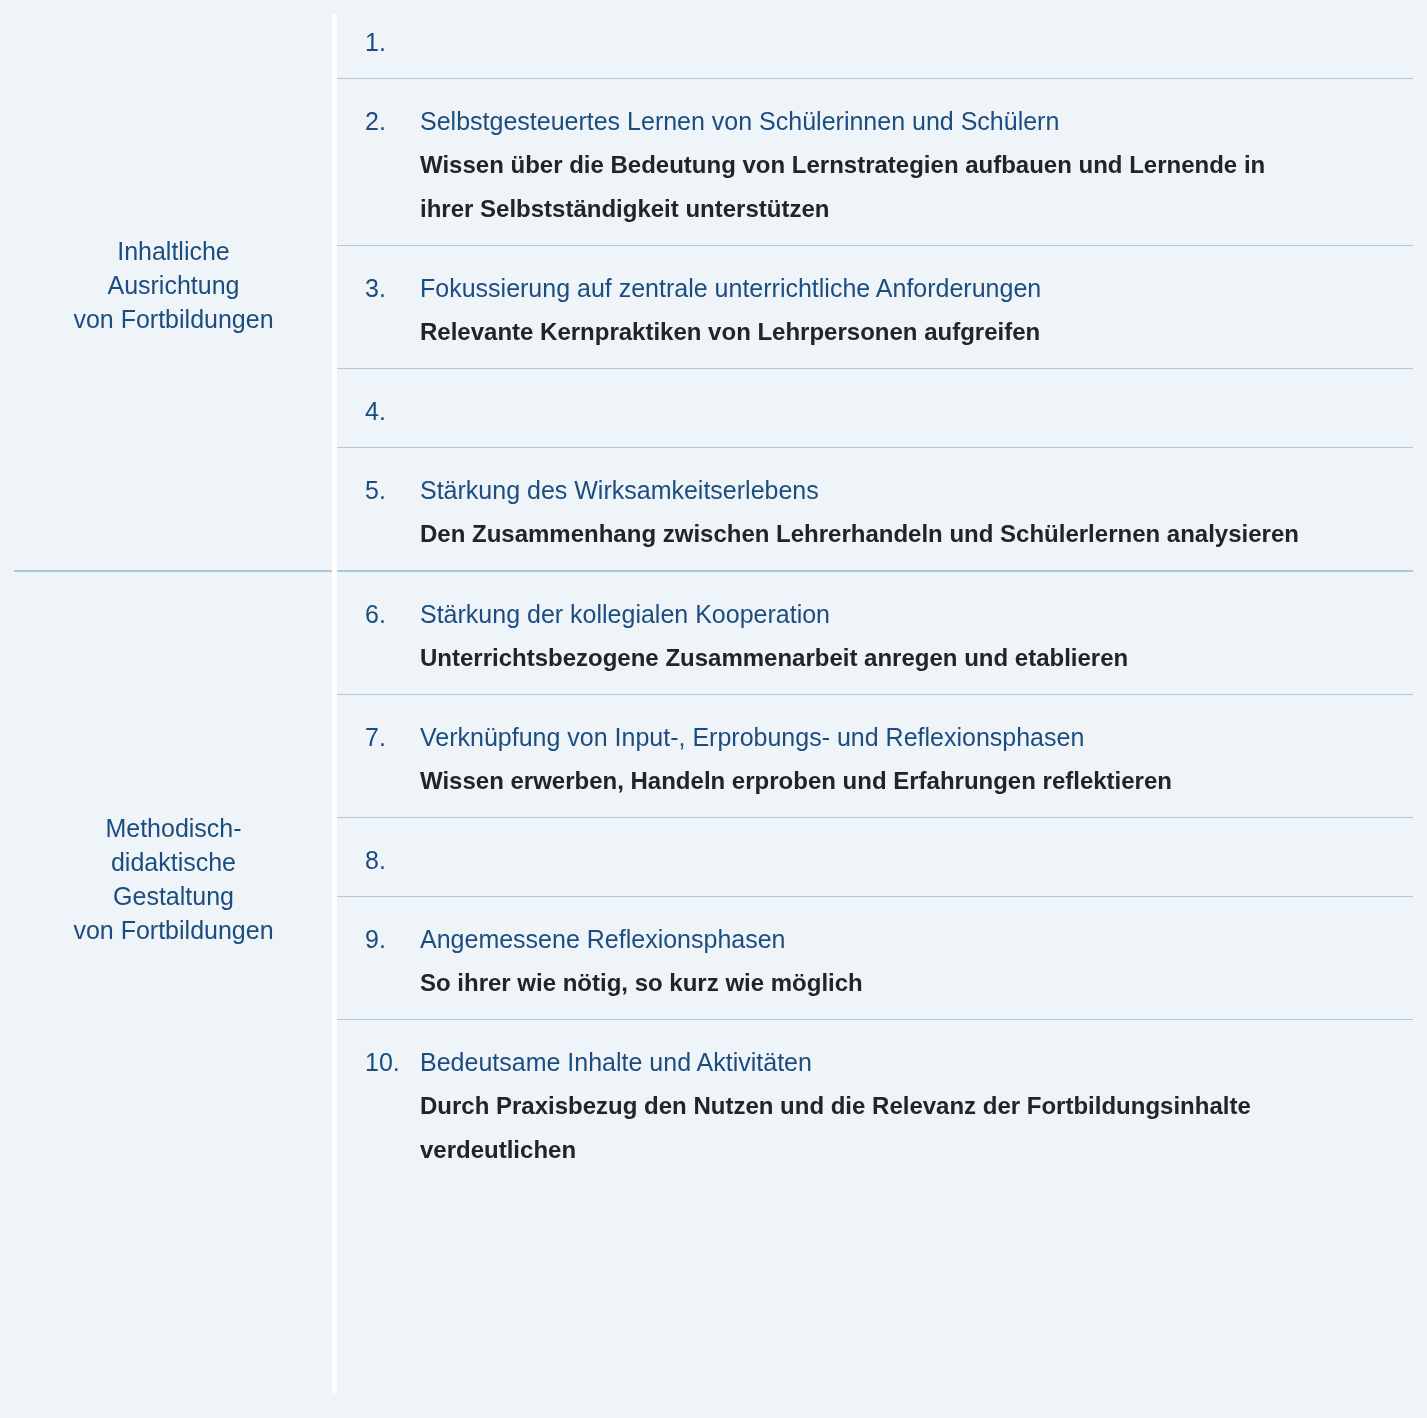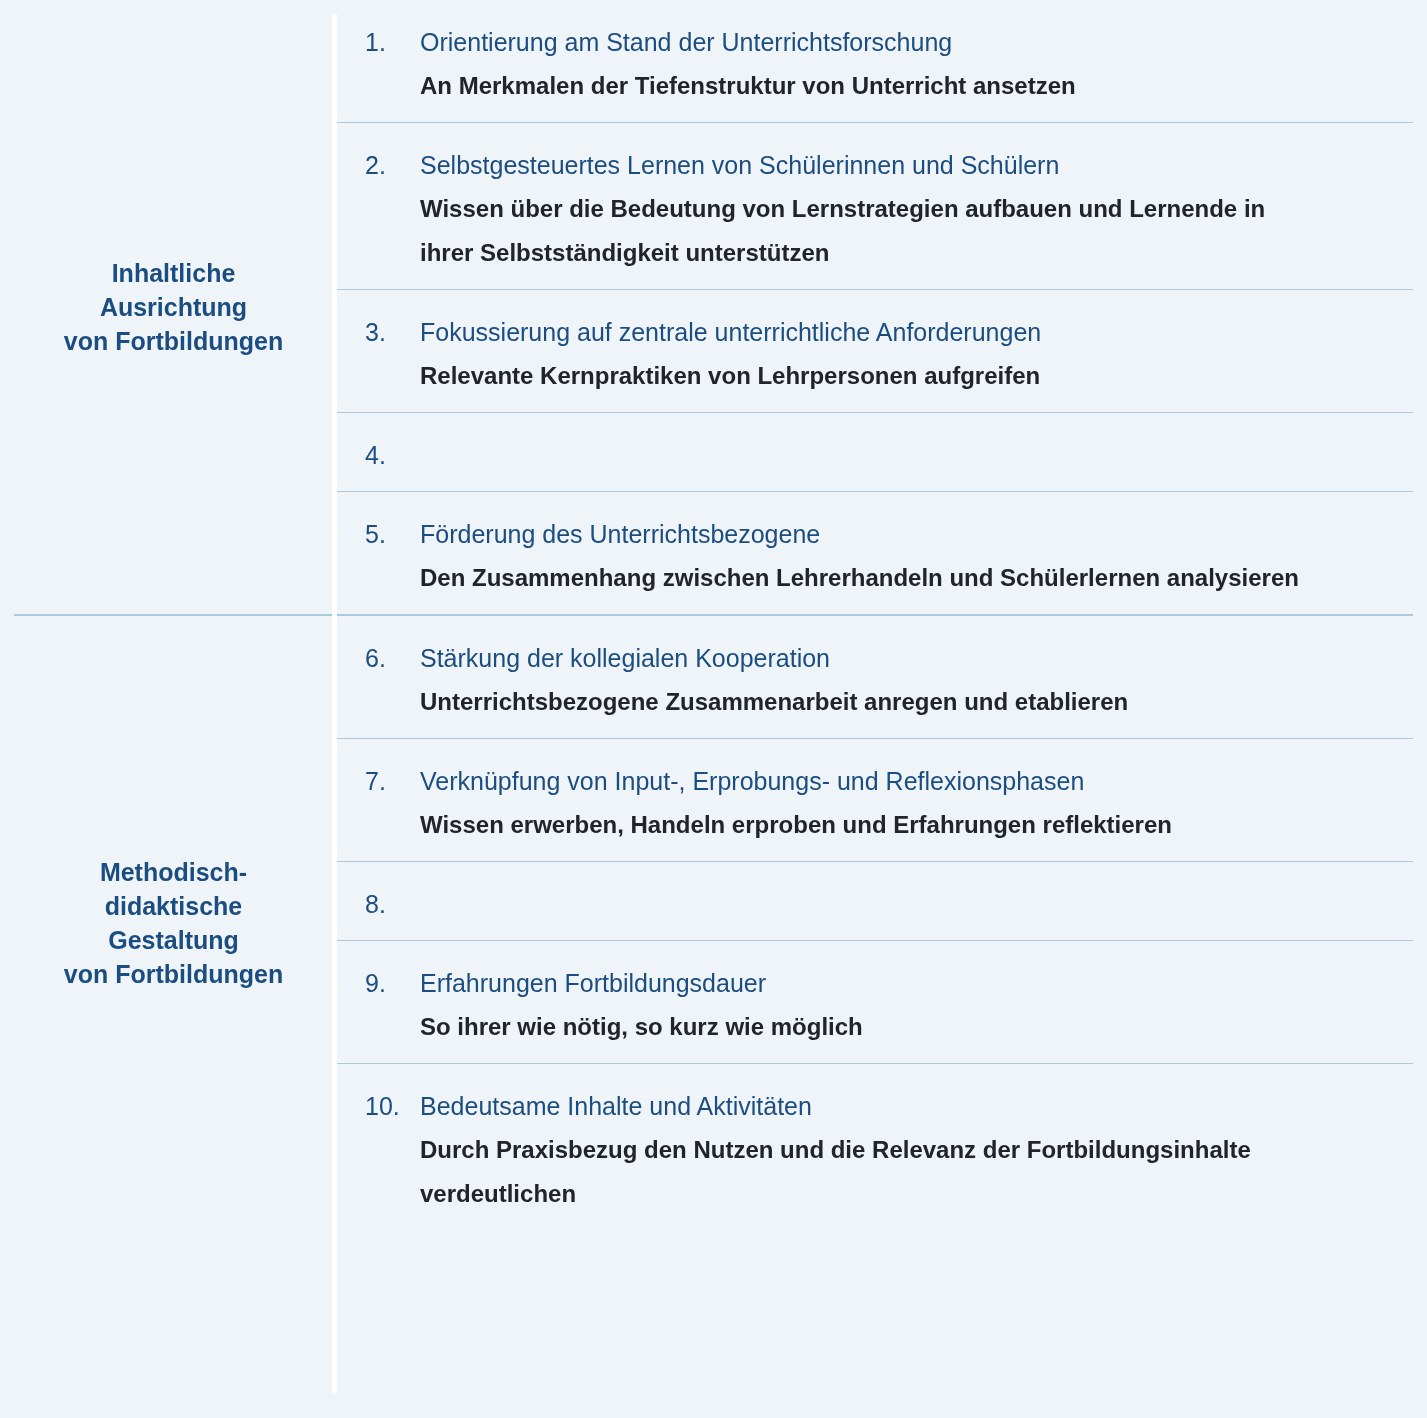--- a/index.html
+++ b/index.html
@@ -32,21 +32,21 @@
   .section + .section {
     border-top: 2px solid var(--divider, #a9cadf);
   }
   .section-label {
     flex: 0 0 319px;
     display: flex;
     align-items: center;
     justify-content: center;
     text-align: center;
     color: var(--accent, #1b4d80);
-    font-weight: bold;
+    font-weight: normal;
     font-size: 25px;
     line-height: 34px;
     white-space: pre-line;
   }
   .section-items {
     flex: 1 1 auto;
     min-width: 0;
   }
   .item {
     display: grid;
@@ -82,24 +82,20 @@
 <div class="page" style="--bg: #eff4f8; --accent: #1b4d80; --dark: #212429; --divider: #a9cadf; --vline: #ffffff;">
   <div class="vline"></div>
   <div id="sections">
   <section class="section">
     <div class="section-label">Inhaltliche
 Ausrichtung
 von Fortbildungen</div>
     <div class="section-items">
   <div class="item">
     <div class="item-number">1.</div>
-    <div class="item-text">
-      <div class="item-title">Orientierung am Stand der Unterrichtsforschung</div>
-      <div class="item-subtitle">An Merkmalen der Tiefenstruktur von Unterricht ansetzen</div>
-    </div>
   </div>
 
   <div class="item">
     <div class="item-number">2.</div>
     <div class="item-text">
       <div class="item-title">Selbstgesteuertes Lernen von Schülerinnen und Schülern</div>
       <div class="item-subtitle">Wissen über die Bedeutung von Lernstrategien aufbauen und Lernende in
 ihrer Selbstständigkeit unterstützen</div>
     </div>
   </div>
@@ -112,21 +108,21 @@
     </div>
   </div>
 
   <div class="item">
     <div class="item-number">4.</div>
   </div>
 
   <div class="item">
     <div class="item-number">5.</div>
     <div class="item-text">
-      <div class="item-title">Förderung des Unterrichtsbezogene</div>
+      <div class="item-title">Stärkung des Wirksamkeitserlebens</div>
       <div class="item-subtitle">Den Zusammenhang zwischen Lehrerhandeln und Schülerlernen analysieren</div>
     </div>
   </div>
 </div>
   </section>
 
   <section class="section">
     <div class="section-label">Methodisch-
 didaktische
 Gestaltung
@@ -148,21 +144,21 @@
     </div>
   </div>
 
   <div class="item">
     <div class="item-number">8.</div>
   </div>
 
   <div class="item">
     <div class="item-number">9.</div>
     <div class="item-text">
-      <div class="item-title">Erfahrungen Fortbildungsdauer</div>
+      <div class="item-title">Angemessene Reflexionsphasen</div>
       <div class="item-subtitle">So ihrer wie nötig, so kurz wie möglich</div>
     </div>
   </div>
 
   <div class="item">
     <div class="item-number">10.</div>
     <div class="item-text">
       <div class="item-title">Bedeutsame Inhalte und Aktivitäten</div>
       <div class="item-subtitle">Durch Praxisbezug den Nutzen und die Relevanz der Fortbildungsinhalte
 verdeutlichen</div>

